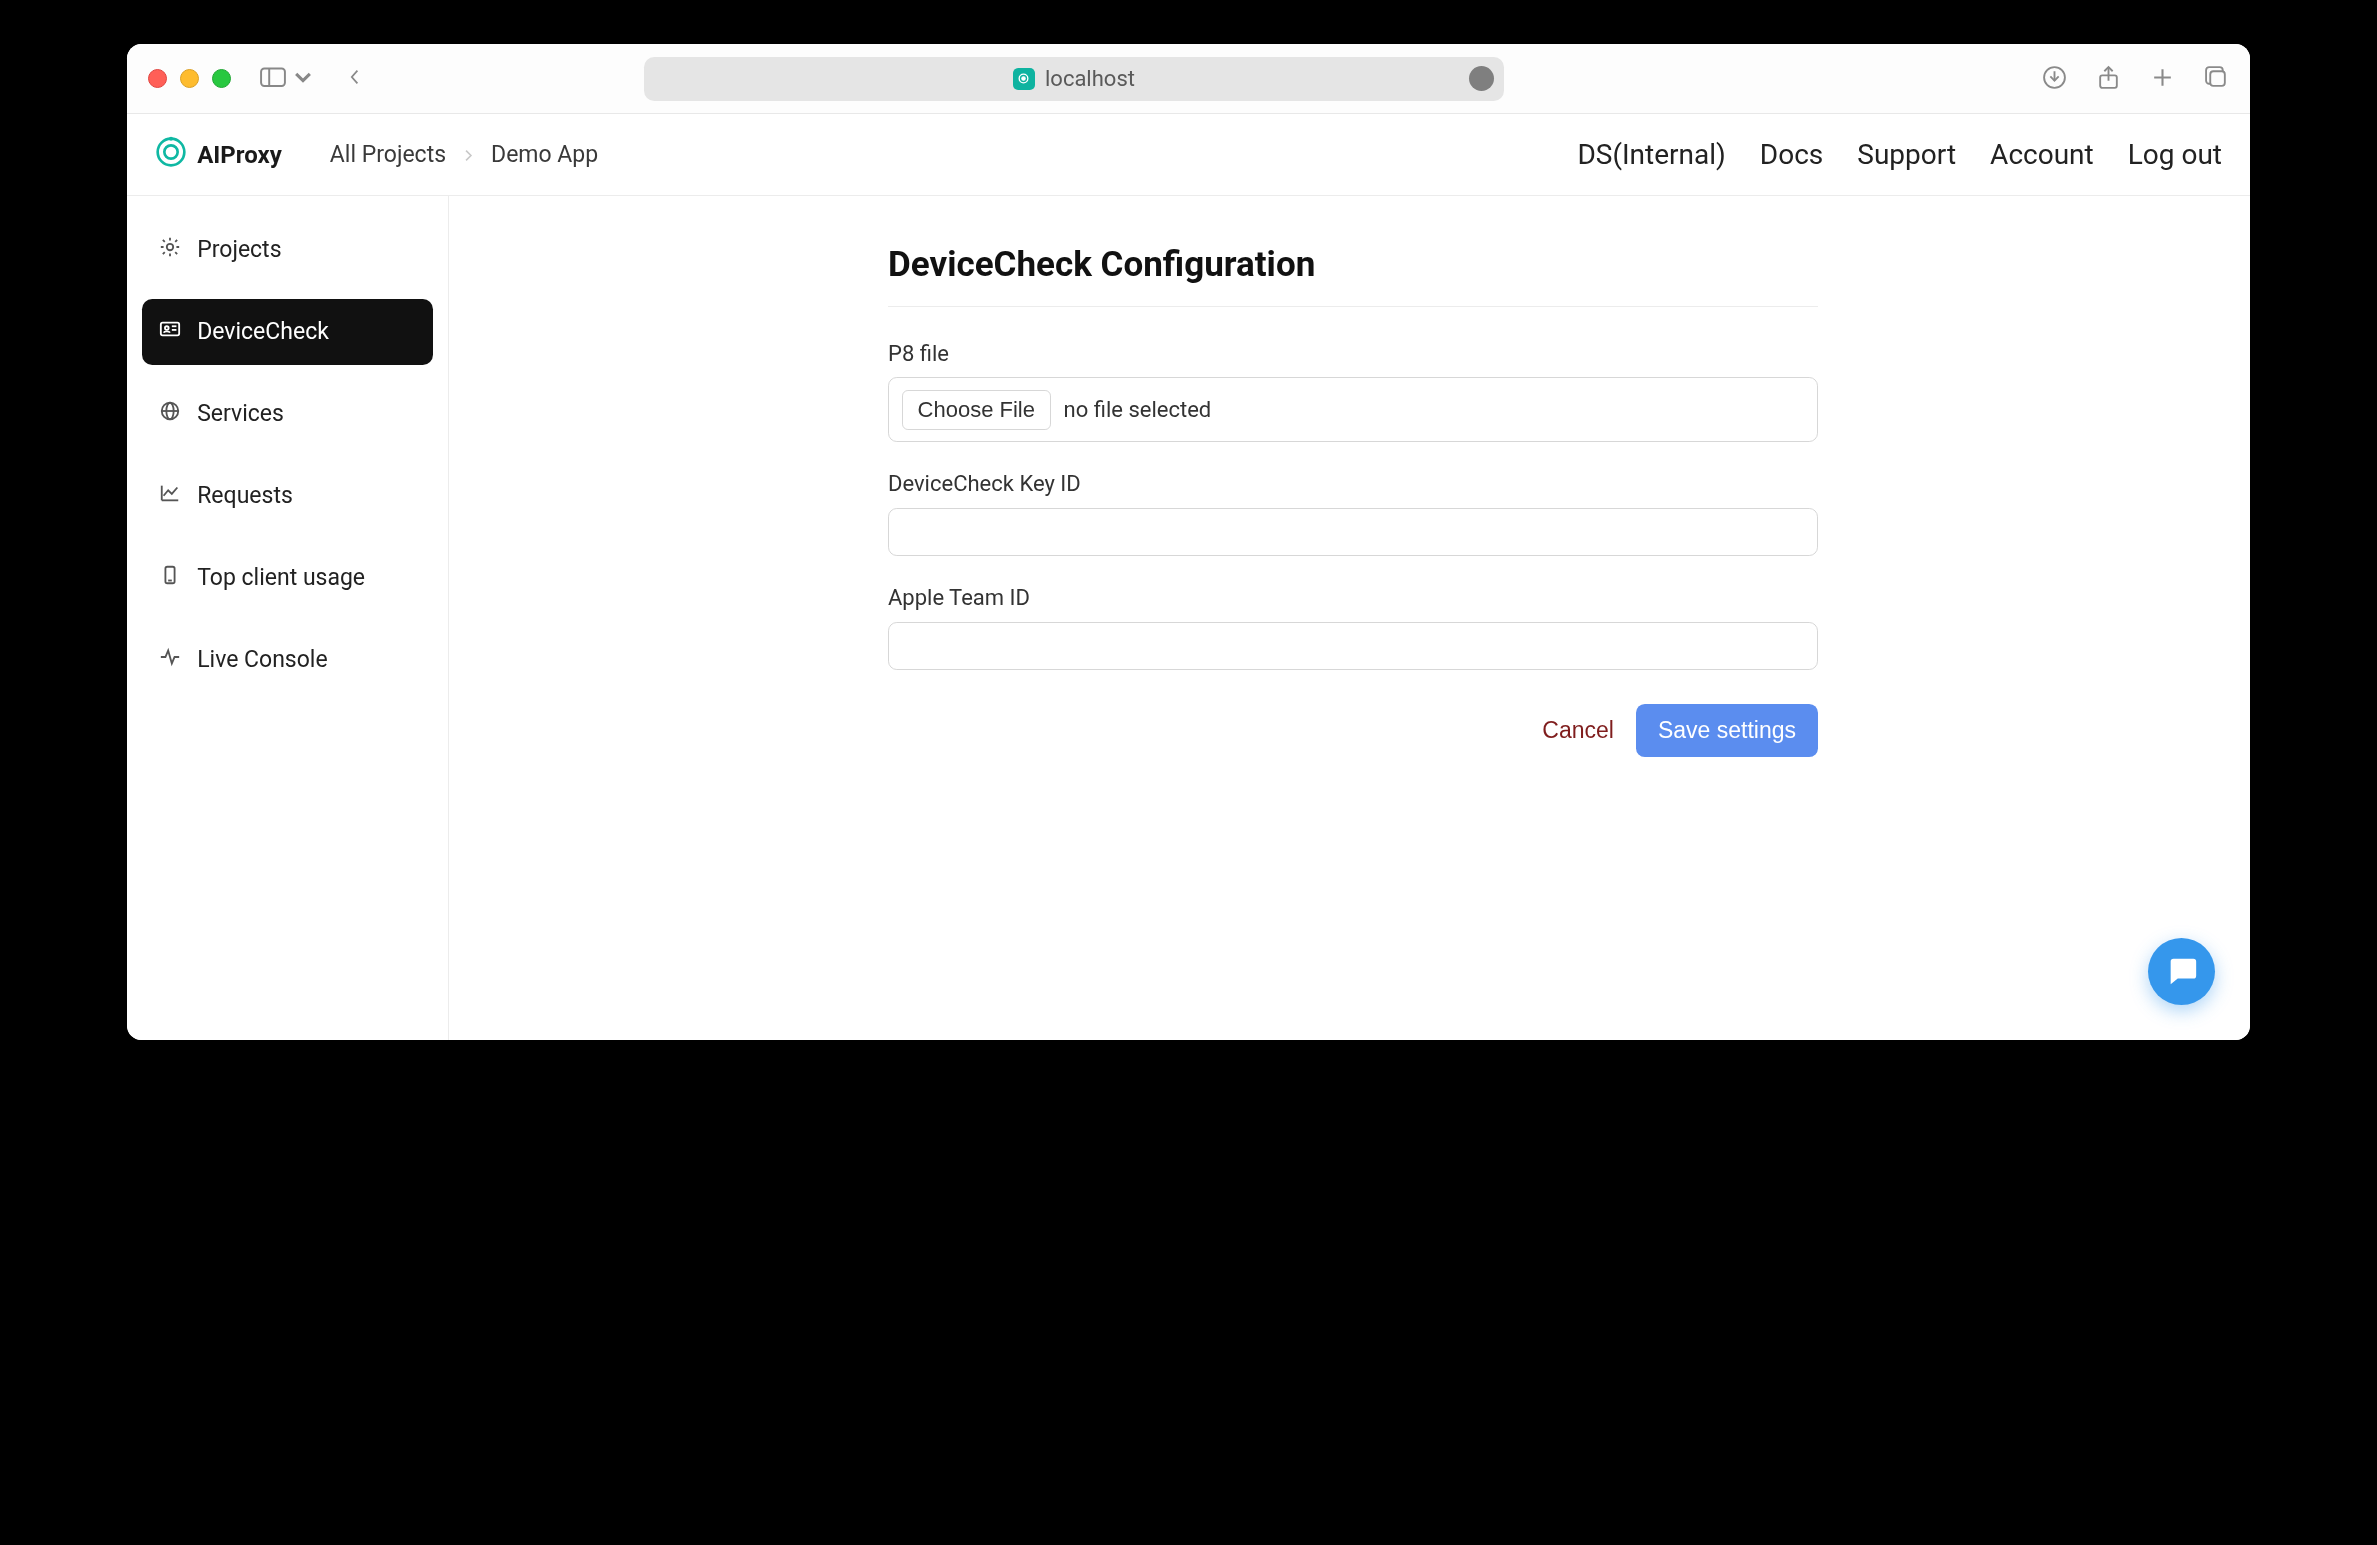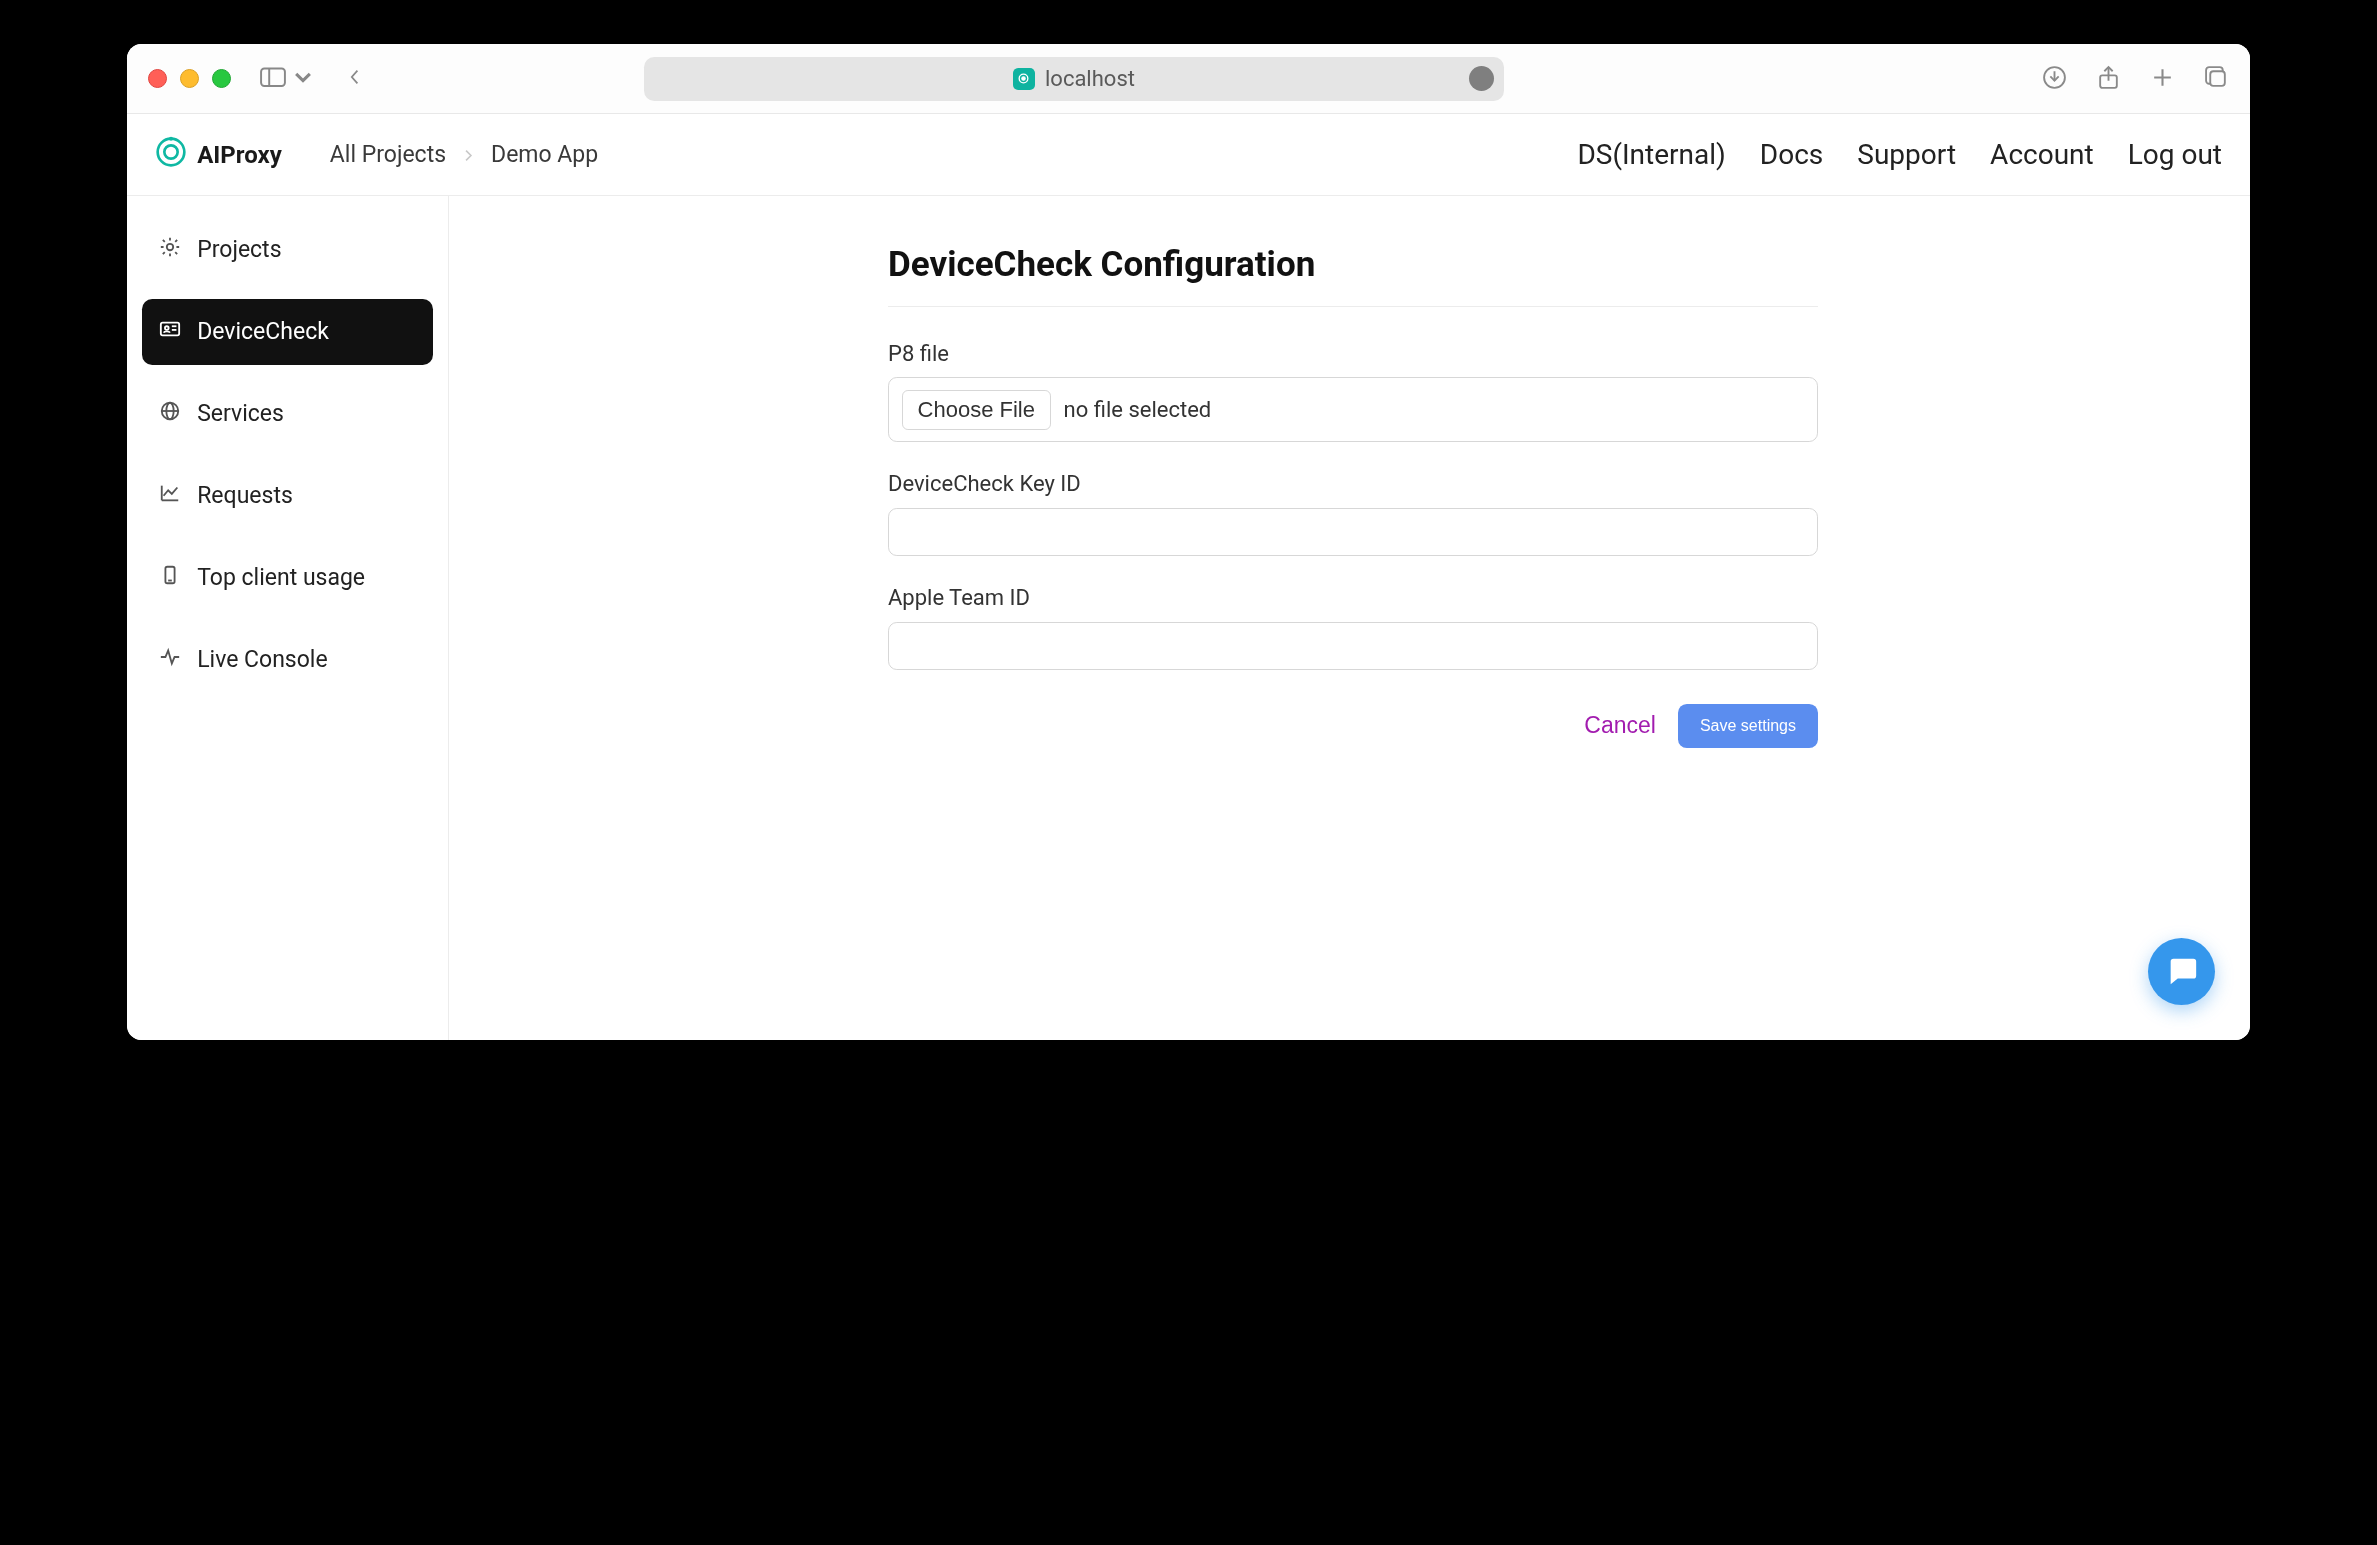--- a/index.html
+++ b/index.html
@@ -185,25 +185,25 @@
     height:48px;
     font-size:22px;
     padding: 0 13px;
   }
   .form-actions {
     display:flex; justify-content:flex-end; gap:22px;
     margin-top: 34px;
     align-items:center;
   }
   .btn-cancel {
-    font-size:23px; color:#a21caf; cursor:pointer;
+    font-size:23px; color:#7f1d1d; cursor:pointer;
     background:none; border:none;
   }
   .btn-save {
-    font-size:16px; color:#fff;
+    font-size:23px; color:#fff;
     background:#5b8def;
     border:none;
     padding: 13px 22px;
     border-radius:8.8px;
     cursor:pointer;
   }
 
   .chat-bubble {
     position:absolute;
     right: 35px;

